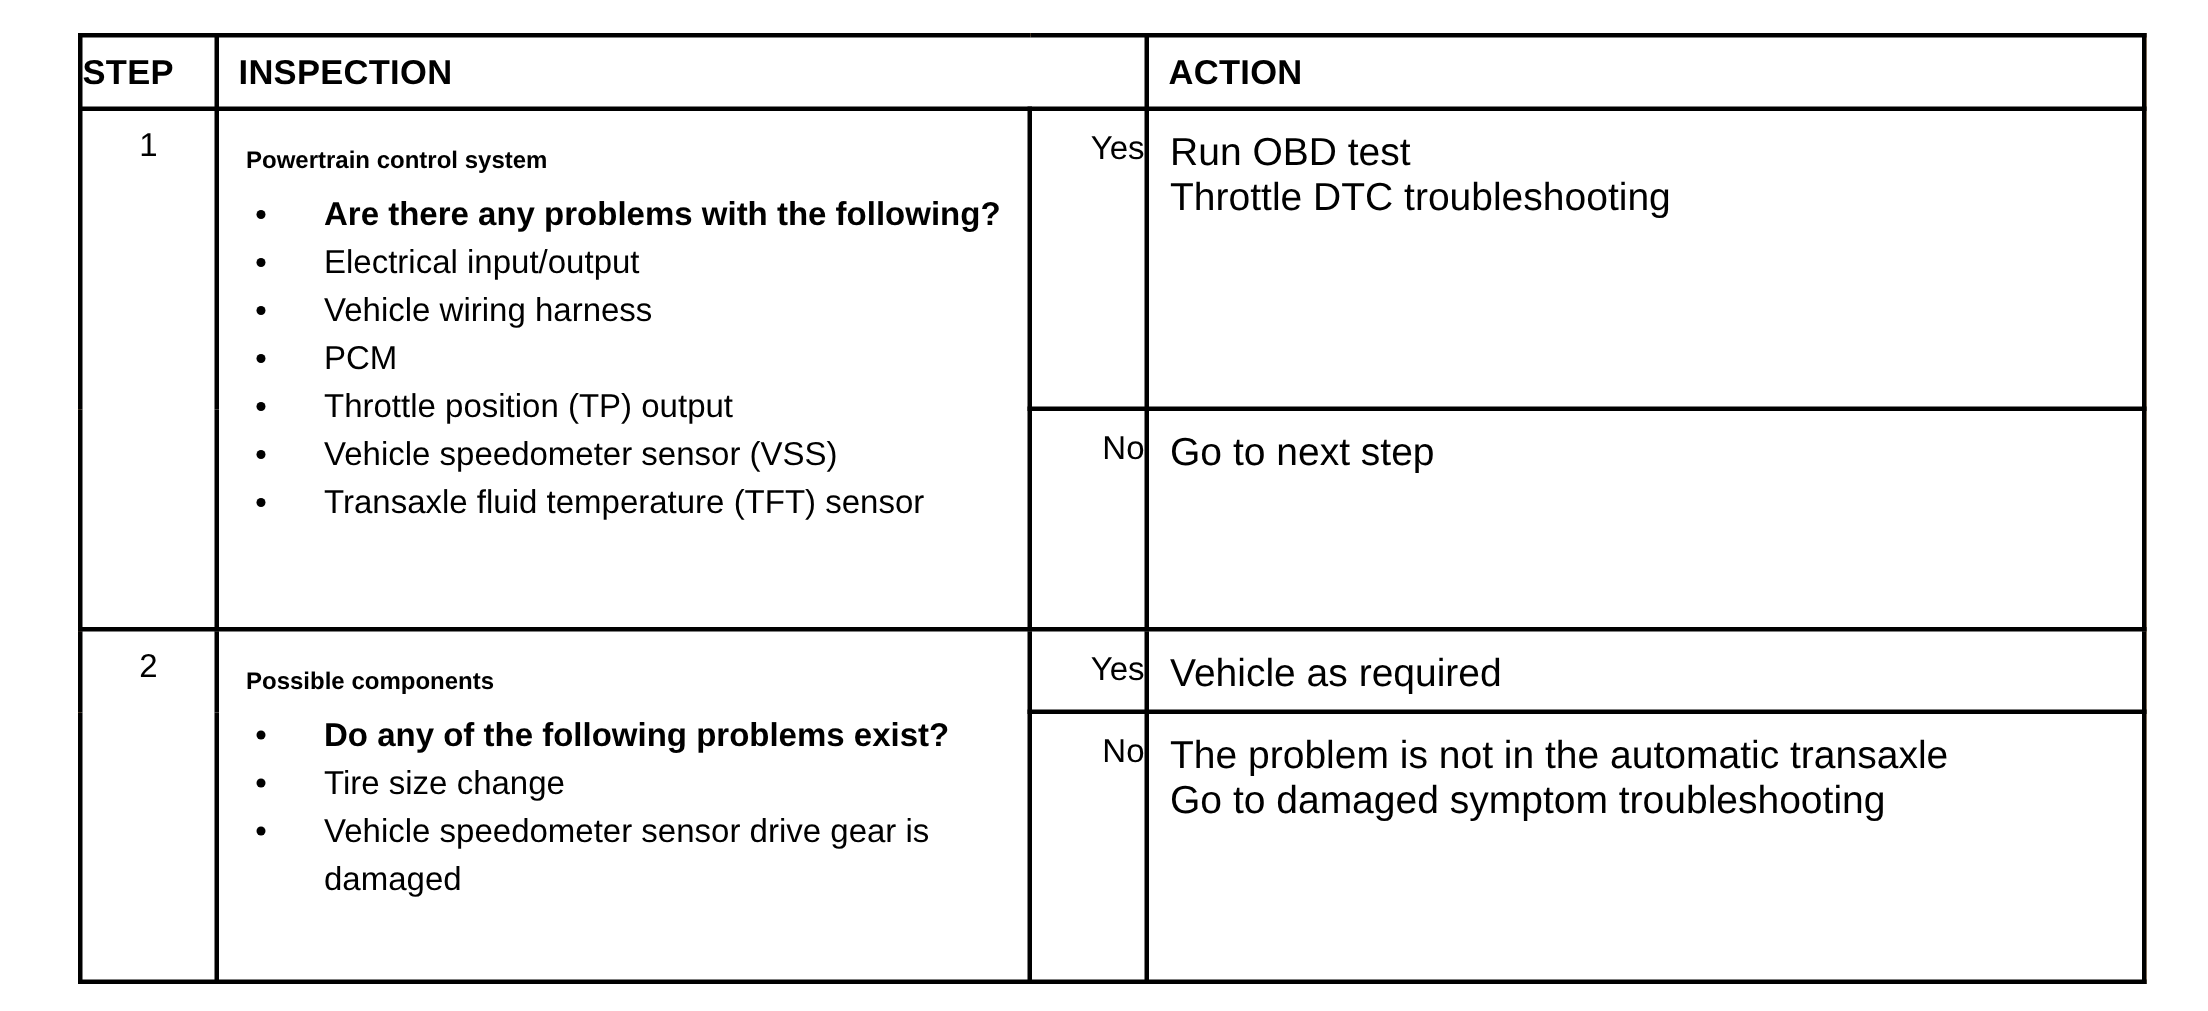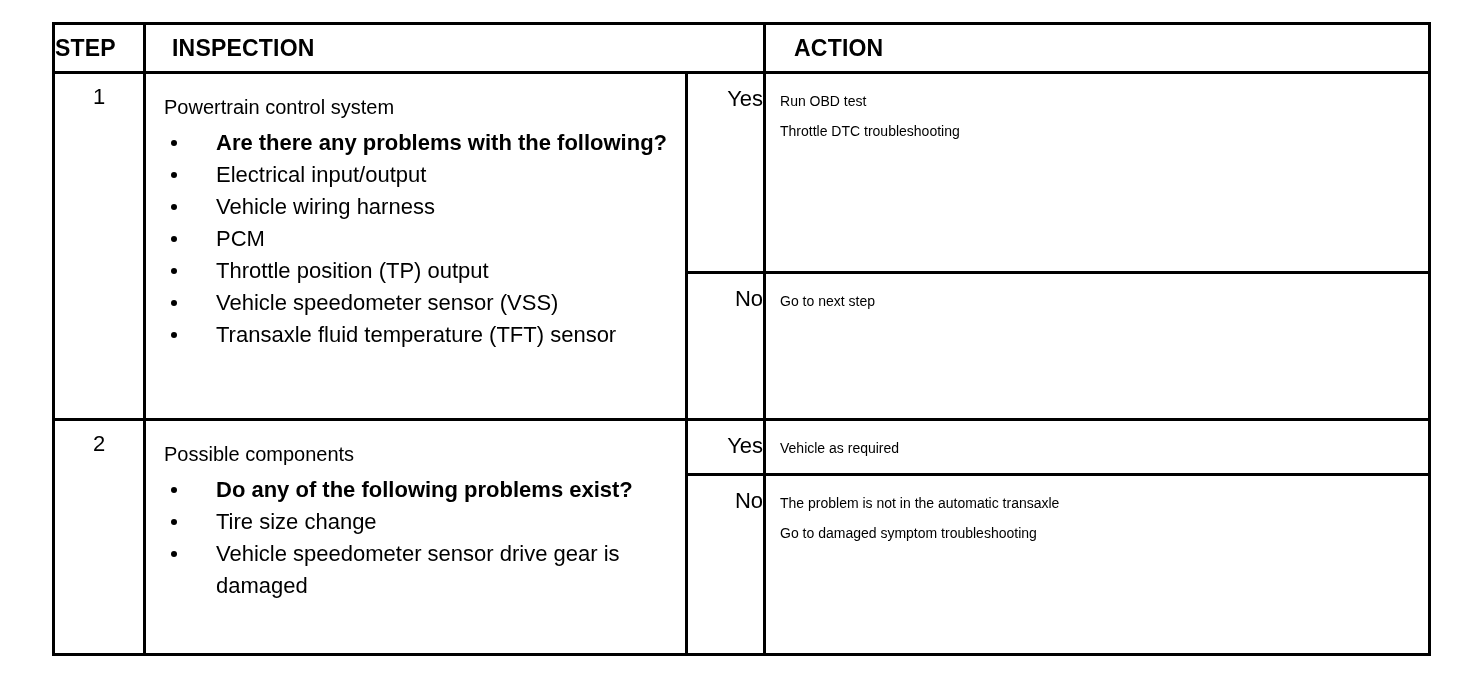--- a/index.html
+++ b/index.html
@@ -56,24 +56,24 @@
     font-size: 23px;
     font-weight: bold;
     line-height: 46px;
     letter-spacing: 0.2px;
     white-space: nowrap;
   }
   .hdr-step .hdr-text {
     text-align: center;
   }
   .hdr-inspect .hdr-text {
-    padding-left: 26px;
+    padding-left: 13px;
   }
   .hdr-action .hdr-text {
-    padding-left: 28px;
+    padding-left: 13px;
   }
 
   
   .step-cell {
     text-align: center;
   }
   .step-num {
     display: block;
     font-size: 22px;
     line-height: 22px;
@@ -81,22 +81,22 @@
   }
 
   
   .inspect-cell {
     padding: 0;
   }
   .inspect-inner {
     padding: 20px 10px 10px 18px;
   }
   .insp-title {
-    font-size: 20px;
-    font-weight: normal;
+    font-size: 16px;
+    font-weight: bold;
     line-height: 27px;
     margin: 0 0 6px 0;
   }
   .insp-list {
     list-style: none;
     margin: 4px;
     padding: 0;
   }
   .insp-list li {
     position: relative;
@@ -130,21 +130,21 @@
   }
 
   
   .action-cell {
     padding: 0;
   }
   .action-inner {
     padding: 12px 10px 10px 14px;
   }
   .action-line {
-    font-size: 14px;
+    font-size: 26px;
     line-height: 30px;
     white-space: nowrap;
   }
 
   
   .r-s1-yes  { height: 200px; }
   .r-s1-no   { height: 147px; }
   .r-s2-yes  { height: 45px; }
   .r-s2-no   { height: 180px; }
 </style>

